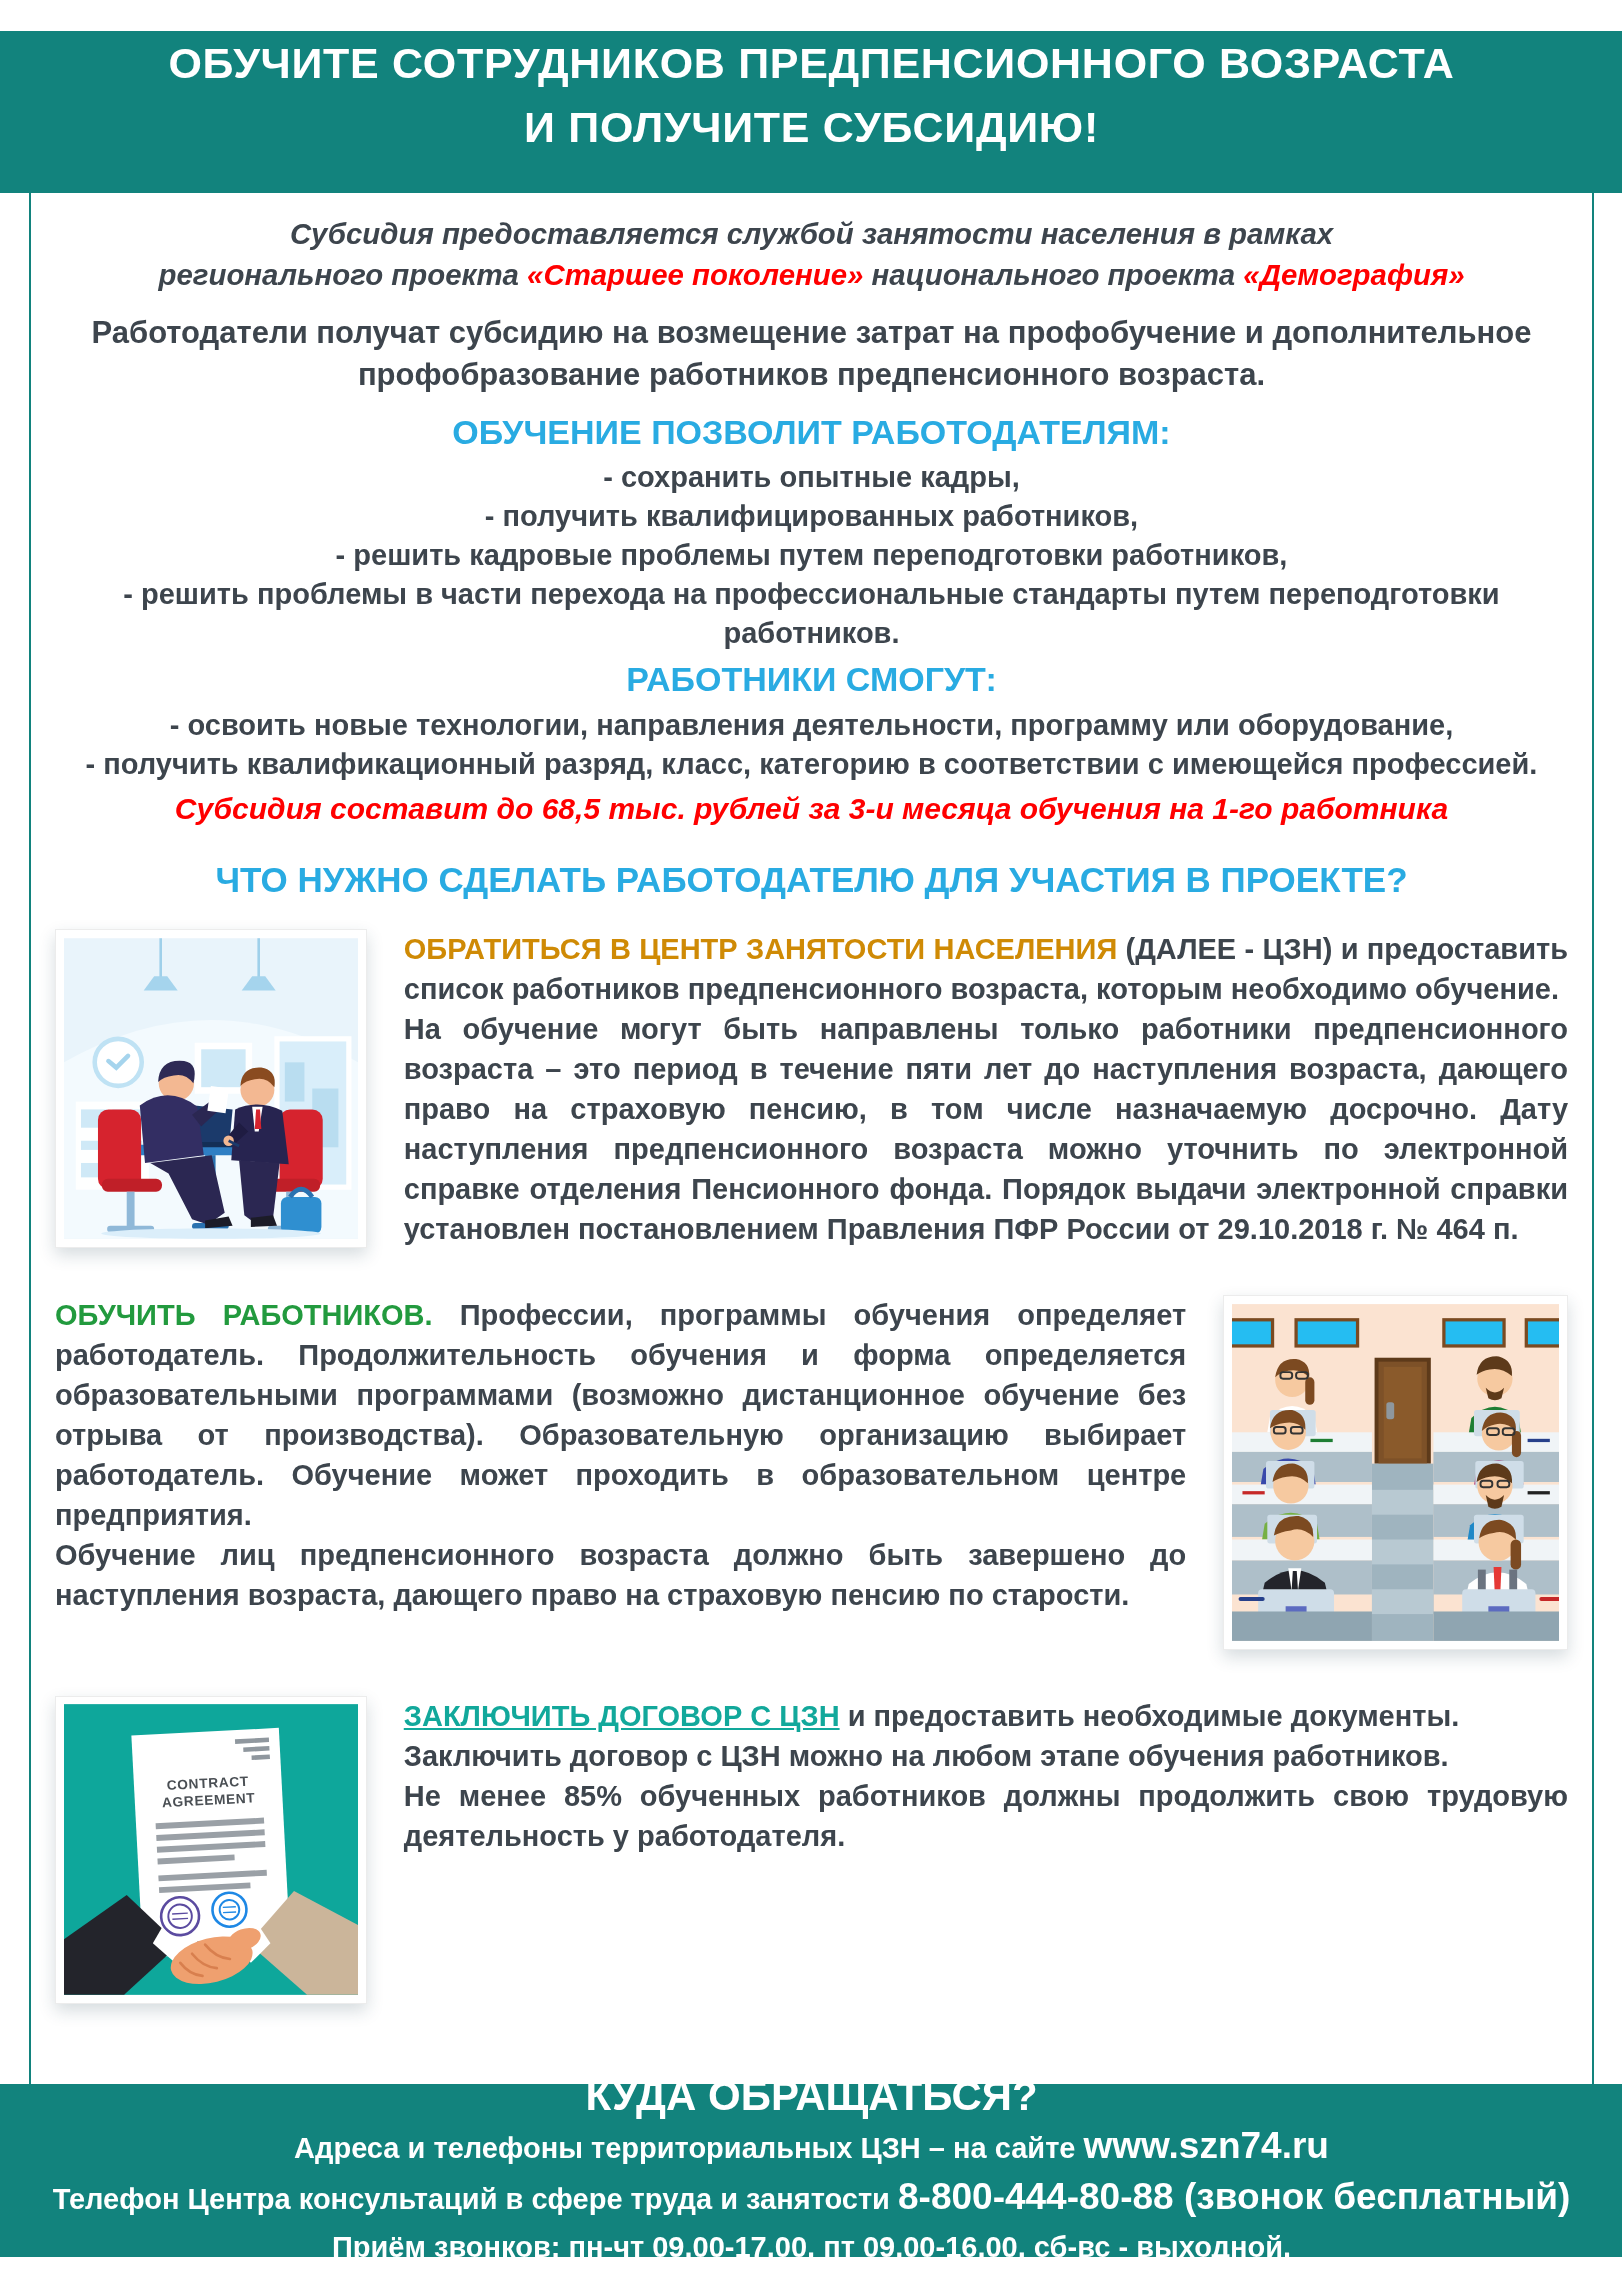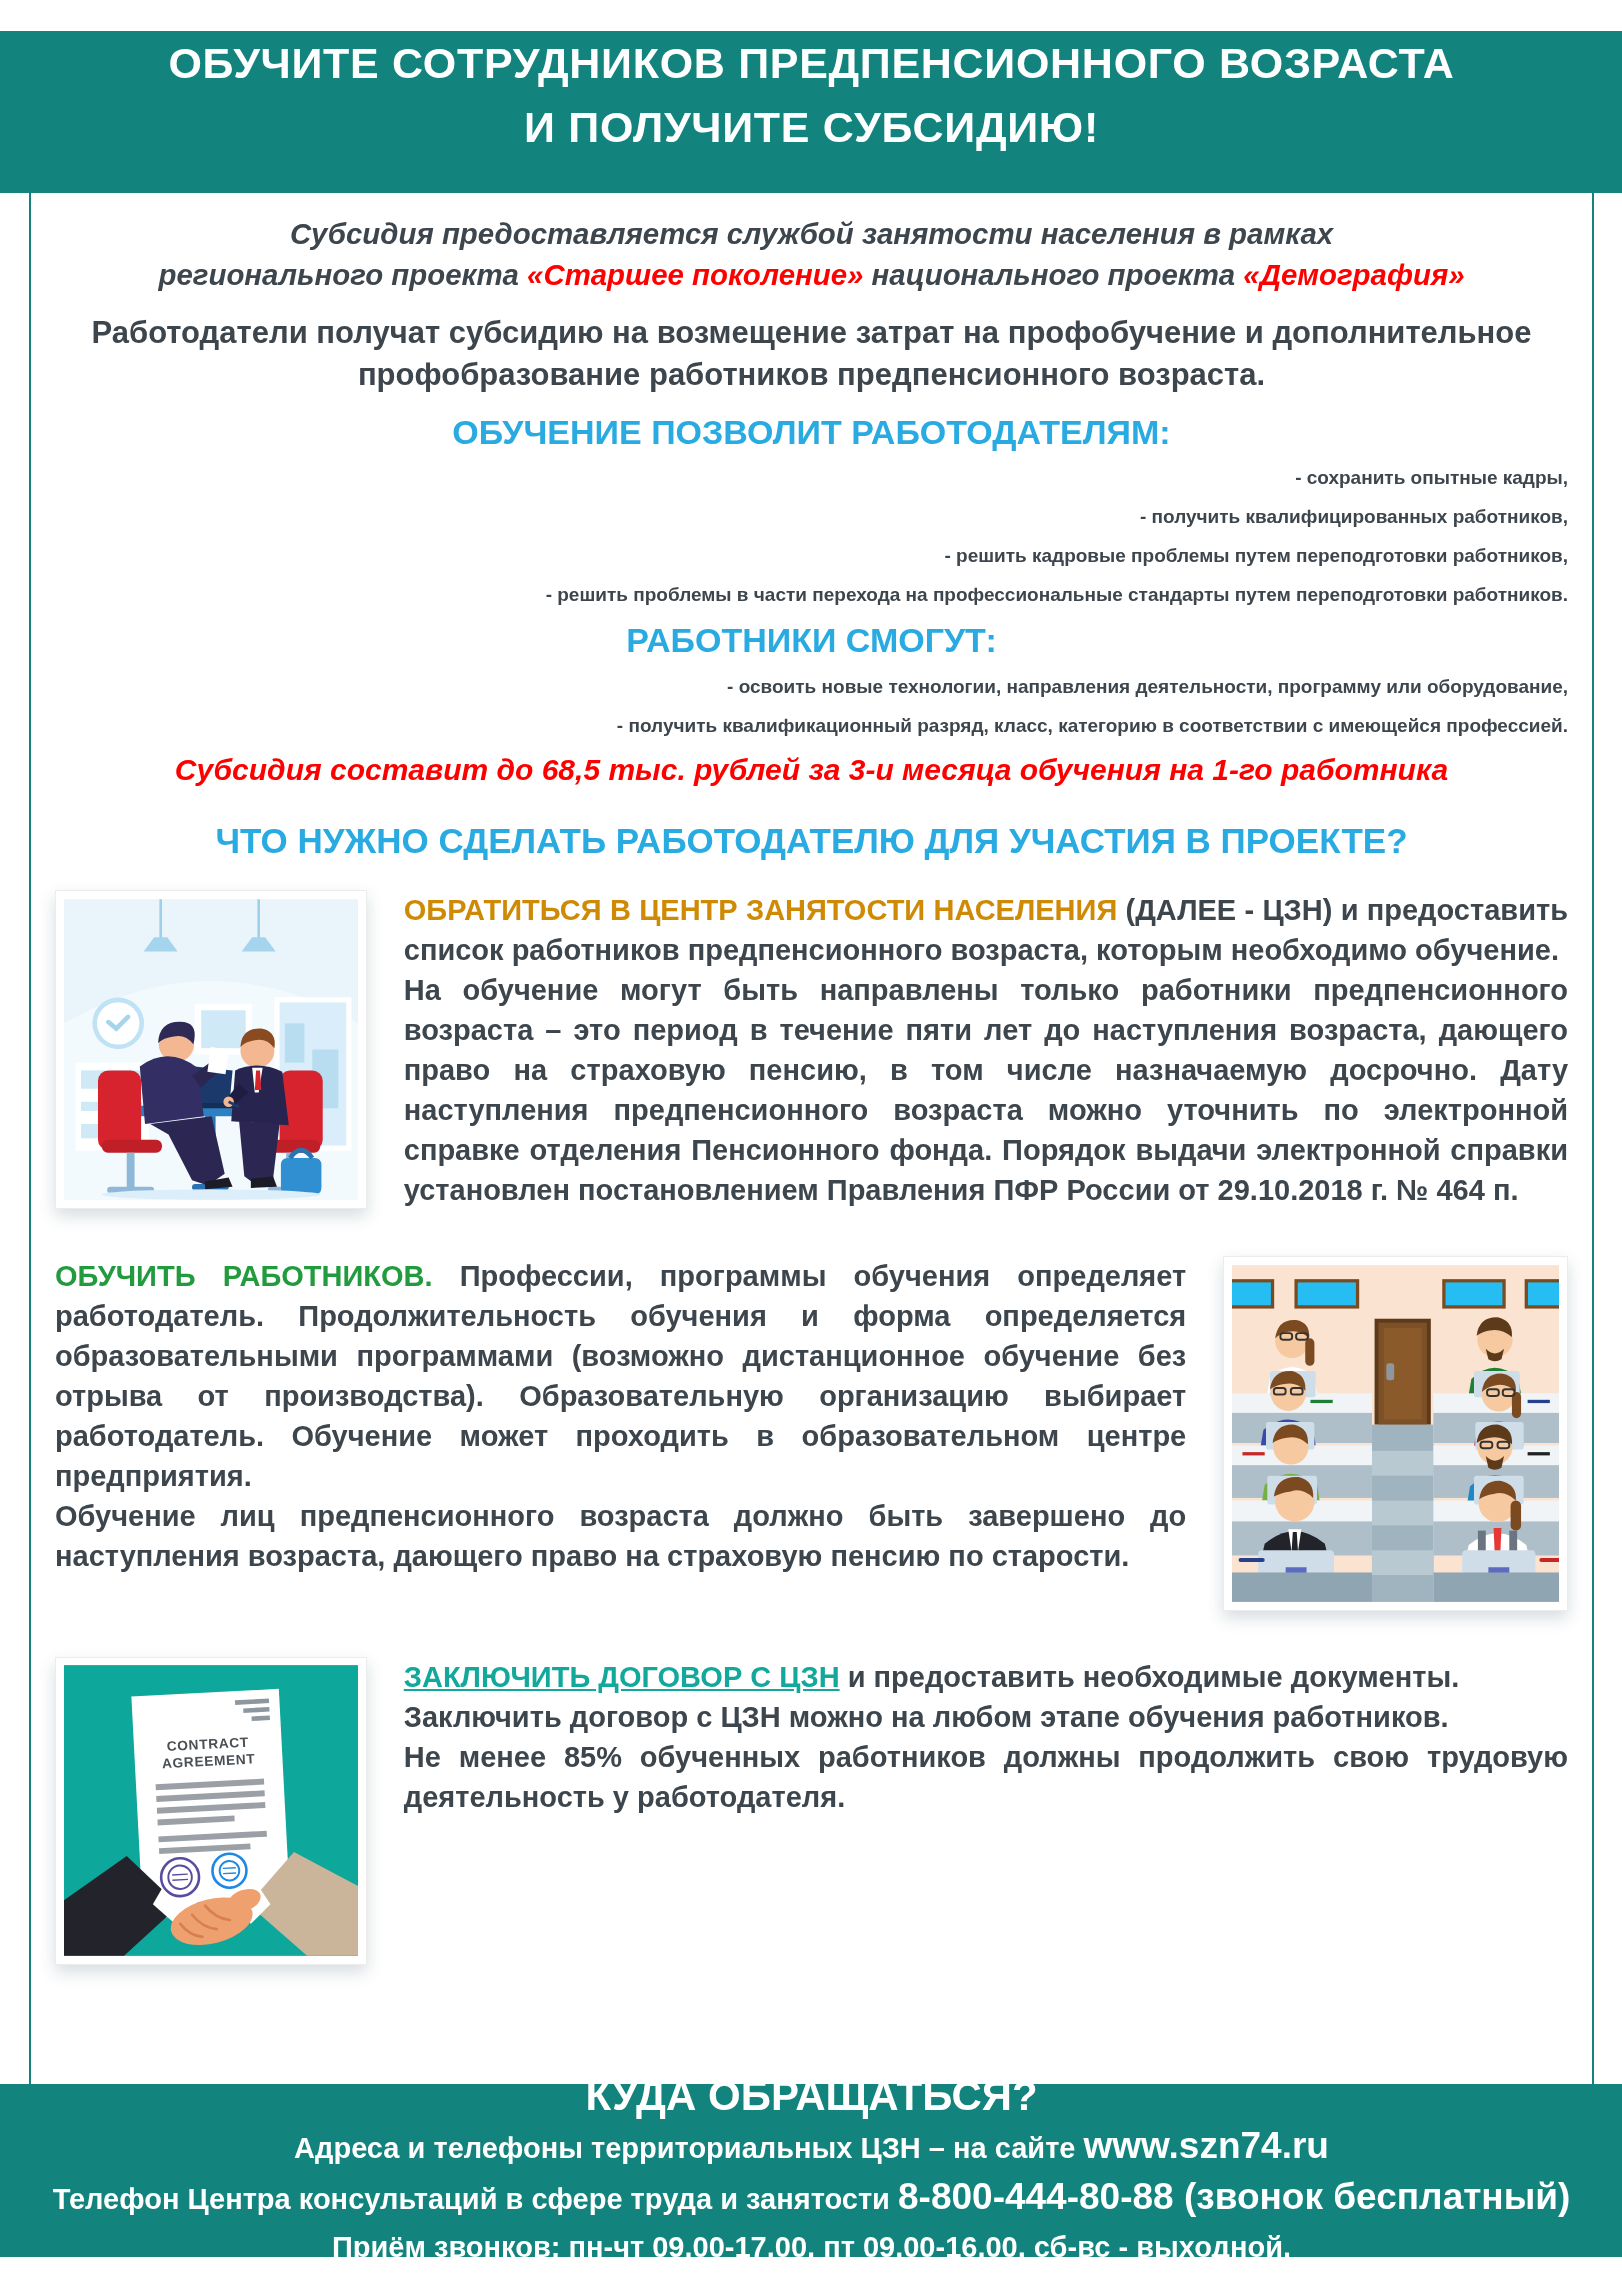--- a/index.html
+++ b/index.html
@@ -28,21 +28,21 @@
     border-left:2.6px solid var(--teal,#12837d);
     border-right:2.6px solid var(--teal,#12837d);
     padding:19.6px 23.6px 0 23.6px;
     overflow:hidden;
   }
   .intro-line{font-size:29.4px;line-height:41px;font-weight:700;font-style:italic;text-align:center;}
   .red{color:var(--red,#ff0000);}
   .lead-par{font-size:31px;line-height:42px;font-weight:700;text-align:center;margin:17px auto 0 auto;width:1466px;}
   .h-blue{color:var(--blue,#29abe2);font-size:34px;line-height:38px;font-weight:700;text-align:center;margin-top:17px;}
   .bullets{margin-top:7.9px;}
-  .bullet{font-size:19px;line-height:39px;font-weight:700;text-align:right;}
+  .bullet{font-size:29px;line-height:39px;font-weight:700;text-align:center;}
   .legal{font-size:30px;line-height:42px;font-weight:700;font-style:italic;text-align:center;margin-top:17px;}
   .subsidy{font-size:30px;line-height:42px;font-weight:700;font-style:italic;text-align:center;color:var(--red,#ff0000);margin-top:3.9px;}
   .steps-h{color:var(--blue,#29abe2);font-size:35px;line-height:39px;font-weight:700;text-align:center;margin:30px 0 30px 0;}
 
   .step{display:flex;align-items:flex-start;gap:37px;}
   .step + .step{margin-top:46px;}
   .step-text{flex:1 1 auto;}
   .step-text p{margin:0;font-size:29px;line-height:40px;font-weight:700;text-align:justify;}
   .lead-word{font-weight:700;margin-top:24px;}
   .orange{color:var(--orange,#cf8a05);}

